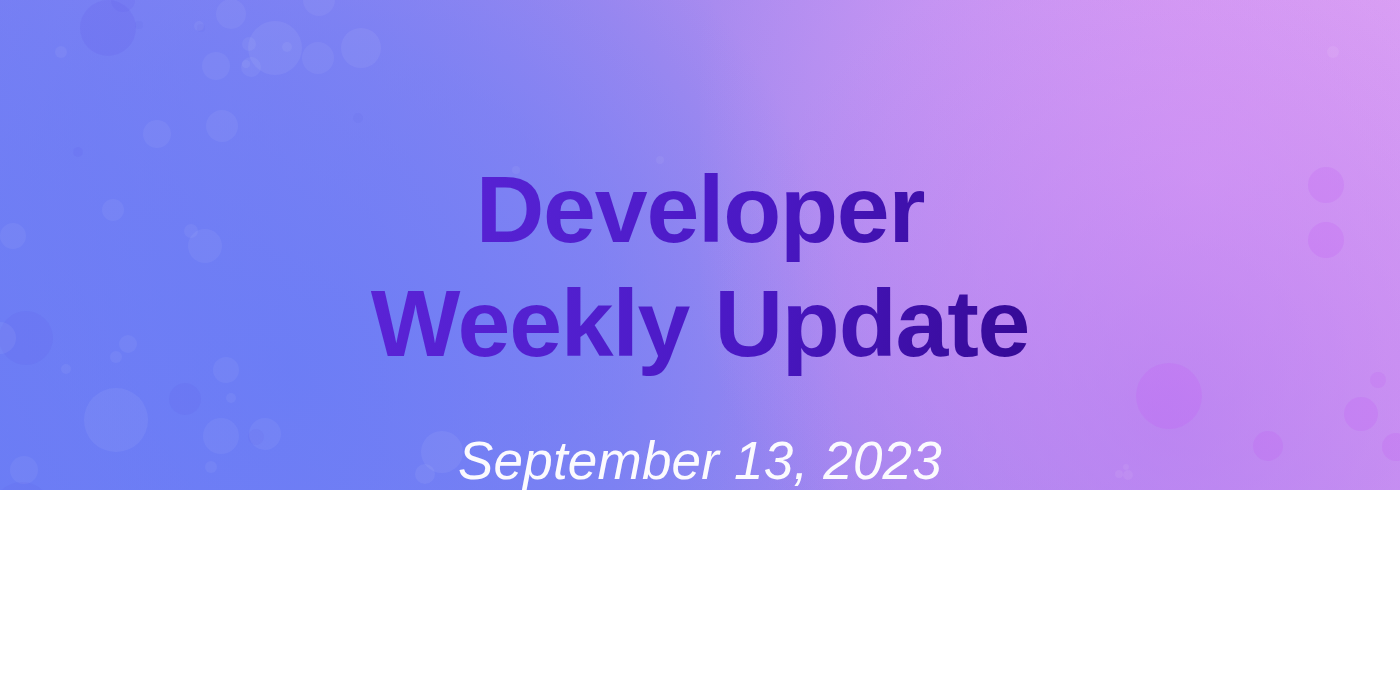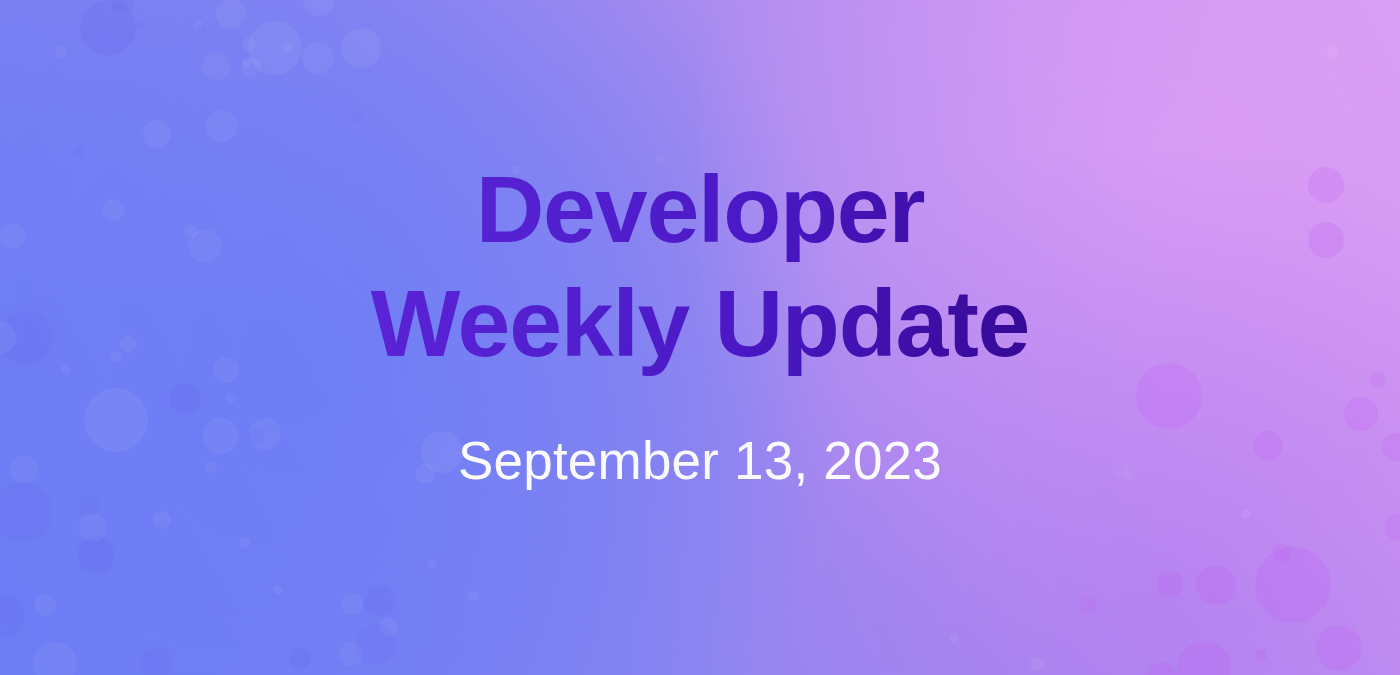--- a/index.html
+++ b/index.html
@@ -5,21 +5,21 @@
 <style>
   html, body {
     margin: 0;
     padding: 0;
     background: #ffffff;
   }
 
   #banner {
     position: relative;
     width: 1400px;
-    height: 675px;
+    height: 490px;
     overflow: hidden;
     font-family: "Liberation Sans", "DejaVu Sans", sans-serif;
     
     background:
       linear-gradient(60deg,
         #6E7DF4 0%,
         #7A80F3 18%,
         #8B85F1 36%,
         #A189EF 54%,
         #BA90F1 72%,
@@ -85,20 +85,21 @@
 
   .date {
     margin: 14px;
     margin-top: 52px;
     text-align: center;
     font-weight: 400;
     font-size: 53px;
     line-height: 1.1;
     letter-spacing: 0.2px;
     color: #FBFAFE;
+    font-style: italic;
   }
 </style>
 </head>
 <body>
 
 <div id="banner">
 
   <div id="tint-a"></div>
   <div id="tint-b"></div>
   <div id="tint-c"></div>

